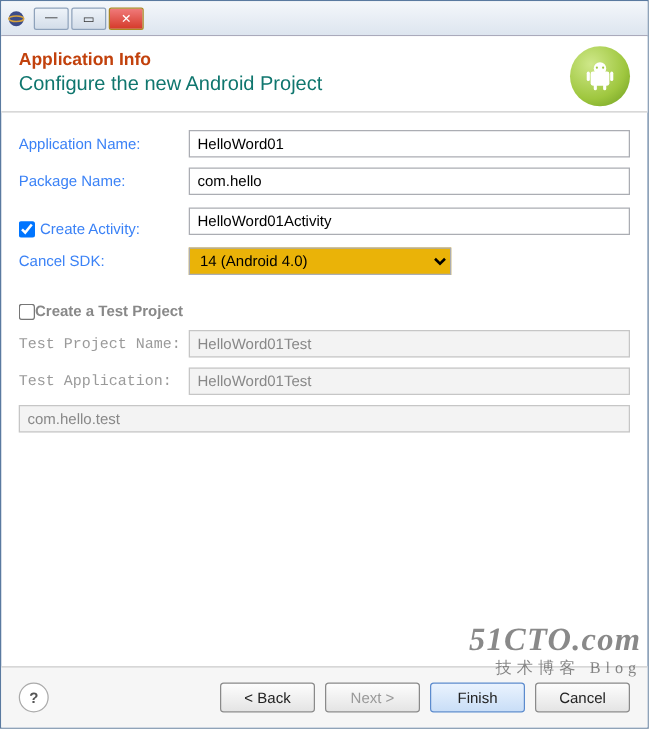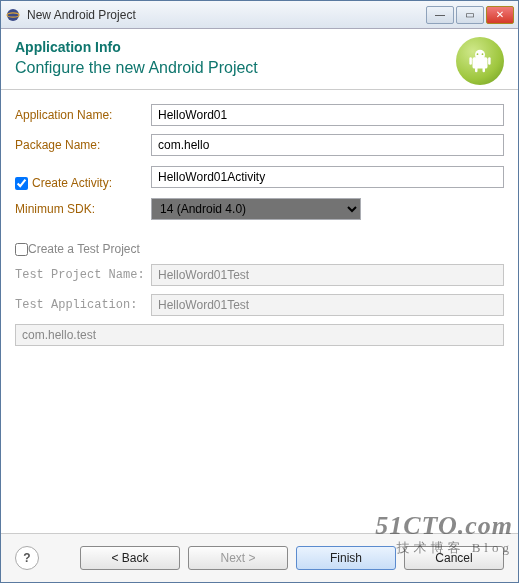--- a/index.html
+++ b/index.html
@@ -6,59 +6,58 @@
 body { font-family: "Segoe UI", Tahoma, sans-serif; font-size: 12px; background: #888; width: 519px; height: 583px; overflow: hidden; position: relative; }
 .window { background: #fff; border: 1px solid #5a7aa0; width: 519px; height: 583px; display: flex; flex-direction: column; }
 .titlebar { background: linear-gradient(to bottom, #f4f7fb, #dde5ef); height: 28px; display: flex; align-items: center; padding: 0 4px; border-bottom: 1px solid #aab; }
 .titlebar-icon { width: 16px; height: 16px; margin-right: 6px; }
 .titlebar-icon svg { width: 16px; height: 16px; }
 .titlebar-text { flex: 1; color: #333; font-size: 12px; }
 .win-btns { display: flex; gap: 2px; }
 .win-btn { width: 28px; height: 18px; border: 1px solid #8ea2bb; background: linear-gradient(to bottom,#eef3f9,#d3dde9); border-radius: 2px; display:flex; align-items:center; justify-content:center; font-size:10px; color:#333; }
 .win-btn.close { background: linear-gradient(to bottom,#f07a7a,#d53a2a); color:#fff; border-color:#a82; }
 .header { background: #fff; padding: 10px 14px 12px; border-bottom: 1px solid #ccc; position:relative; }
-.header h1 { font-size: 14px; font-weight: bold; color: #0f766e; margin-bottom: 4px; }
+.header h1 { font-size: 14px; font-weight: bold; color: #c2410c; margin-bottom: 4px; }
 .header p { font-size: 16px; color: #0f766e; margin-left: 0; }
 .android-badge { position:absolute; right:14px; top:8px; width:48px; height:48px; border-radius:50%; background: radial-gradient(circle at 35% 30%, #cfe88a, #9fc73f 60%, #6a9a1e); display:flex; align-items:center; justify-content:center; }
 .android-badge svg { width:30px; height:30px; }
 .content { flex:1; padding: 14px; display:flex; flex-direction:column; }
 .form-row { display:flex; align-items:center; margin-bottom: 8px; gap:6px; }
-.form-row label { width: 130px; color:#a16207; font-size:12px; }
+.form-row label { width: 130px; color:#3b82f6; font-size:12px; }
 .form-row .lbl-disabled { color:#9a9a9a;font-family:Liberation Mono, monospace; }
 .form-row input[type=text] { flex:1; border:1px solid #abadb3; padding:3px 6px; font-size:12px; background:#fff; height:22px; }
 .form-row input[type=text]:disabled { background:#f3f3f3; color:#888; border-color:#c6c6c6; }
-.form-row select { flex:0 0 210px; border:1px solid #abadb3; padding:2px 4px; font-size:12px; background:#737373; height:22px; }
+.form-row select { flex:0 0 210px; border:1px solid #abadb3; padding:2px 4px; font-size:12px; background:#eab308; height:22px; }
 .form-row input[type=checkbox] { margin-right:4px; }
 .section-gap { height:14px; }
 .checkbox-row { display:flex; align-items:center; margin-bottom:8px; }
-.checkbox-row label { color:#555; font-size:12px; }
+.checkbox-row label { color:#555; font-size:12px;font-weight:bold; }
 .checkbox-row .lbl-disabled { color:#888; }
 .spacer { flex:1; }
 .footer { border-top:1px solid #ccc; padding:12px 14px; display:flex; align-items:center; gap:8px; background:#f6f6f6; }
 .help-btn { width:24px; height:24px; border:1px solid #aaa; border-radius:50%; display:flex; align-items:center; justify-content:center; color:#555; font-weight:bold; background:#fff; }
 .footer .spacer2 { flex:1; }
-.btn { width:100px; height:24px; border:1px solid #8a8a8a; background:linear-gradient(to bottom,#fdfdfd,#e4e4e4); border-radius:3px; font-size:12px; color:#222; }
+.btn { width:76px; height:24px; border:1px solid #8a8a8a; background:linear-gradient(to bottom,#fdfdfd,#e4e4e4); border-radius:3px; font-size:12px; color:#222; }
 .btn:disabled { color:#999; }
 .btn.default { background:linear-gradient(to bottom,#eaf3fe,#c9def7); border-color:#5b8bce; }
-.watermark { position:absolute; right:6px; bottom:26px; font-family: Georgia, serif; color:rgba(40,40,40,0.55); text-align:right; pointer-events:none; }
+.watermark { position:absolute; right:6px; bottom:40px; font-family: Georgia, serif; color:rgba(40,40,40,0.55); text-align:right; pointer-events:none; }
 .watermark .big { font-size:26px; font-weight:bold; font-style:italic; letter-spacing:1px; }
 .watermark .small { font-size:13px; letter-spacing:4px; margin-top:-2px; }
 </style>
 </head>
 <body>
 
 <div class="window">
   <div class="titlebar">
     <span class="titlebar-icon">
       <svg viewBox="0 0 16 16">
           <circle cx="8" cy="8" r="6" fill="#3b4b88"></circle>
           <ellipse cx="8" cy="8" rx="6" ry="2.2" fill="none" stroke="#d9a33a" stroke-width="1.2"></ellipse>
         </svg>
     </span>
-    <span class="titlebar-text">New Android Project</span>
     <div class="win-btns">
       <div class="win-btn">—</div>
       <div class="win-btn">▭</div>
       <div class="win-btn close">✕</div>
     </div>
   </div>
 
   <div class="header">
     <h1>Application Info</h1>
     <p>Configure the new Android Project</p>
@@ -88,21 +87,21 @@
       <input type="text" value="com.hello" style="">
     </div>
     <div class="form-row">
       <span style="width:130px; display:flex; align-items:center;margin-top:12px;">
         <input type="checkbox" checked="" style="">
         <label>Create Activity:</label>
       </span>
       <input type="text" value="HelloWord01Activity" style="">
     </div>
     <div class="form-row">
-      <label>Minimum SDK:</label>
+      <label>Cancel SDK:</label>
       <select>
         <option>14 (Android 4.0)</option>
       </select>
     </div>
 
     <div class="section-gap"></div>
 
     <div class="checkbox-row">
       <input type="checkbox" style="">
       <label class="lbl-disabled">Create a Test Project</label>

